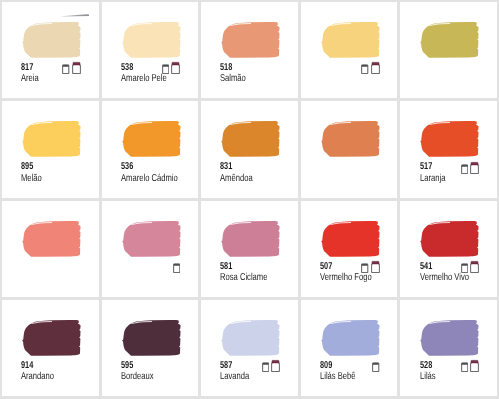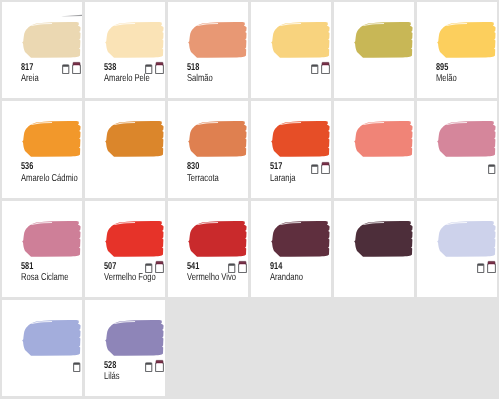--- a/index.html
+++ b/index.html
@@ -6,21 +6,21 @@
   html,body{margin:0;padding:0;background:#fff;}
   body{
     width:499px;height:399px;overflow:hidden;
     background:#e2e2e2;
     font-family:"Liberation Sans",sans-serif;
     -webkit-font-smoothing:antialiased;text-rendering:geometricPrecision;
   }
   #grid{
     position:absolute;left:0;top:0;width:499px;height:399px;
     display:grid;
-    grid-template-columns:repeat(6,1fr);
+    grid-template-columns:repeat(5,1fr);
     grid-template-rows:repeat(4,1fr);
     column-gap:3px;row-gap:3px;
     padding:2px 2px 3px 2px;
     box-sizing:border-box;
   }
   .cell{position:relative;background:#fff;overflow:hidden;}
   .meta,.pots{filter:opacity(1);}
   .stroke{position:absolute;left:19px;top:18px;width:62px;height:40px;}
   .stroke svg{display:block;width:62px;height:40px;}
   .meta{position:absolute;left:19.3px;top:60.2px;width:80px;}
@@ -180,31 +180,31 @@
         <div class="cname">Amarelo Cádmio</div>
       </div>
     </div>
     <div class="cell">
       <div class="stroke">
         <svg viewBox="0 0 62 40" xmlns="http://www.w3.org/2000/svg">
           <path d="M15.2,3.6 C20.0,3.0 25.0,2.6 31.0,2.3 L49.0,2.0 C53.2,1.9 56.2,2.0 57.6,2.4 L57.9,4.4 L56.9,5.4 L58.3,6.3 L59.6,7.6 L59.3,10.8 L58.2,12.0 L59.5,13.0 L59.3,18.2 L58.3,19.4 L59.4,20.4 L59.1,27.4 L58.1,28.6 L59.2,29.5 L59.0,35.2 C58.9,36.4 56.2,37.1 50.0,37.4 L20.5,37.8 L10.0,37.7 L4.0,32.0 C2.8,29.4 2.2,26.5 2.1,23.8 L1.2,22.5 L2.3,21.3 C2.4,19.1 2.7,16.8 3.3,13.4 C5.4,8.3 9.2,5.2 15.2,3.6 Z" fill="#DB862B"></path>
           <path d="M9.8,5.5 C13.2,4.2 17.6,3.5 22.4,3.2 L31.0,2.9 L31.1,3.9 L23.0,4.3 C18.0,4.6 13.8,5.2 10.8,6.1 Z" fill="#ffffff" opacity="0.80"></path>
         </svg>
       </div>
+      <div class="meta">
+        <div class="code">831</div>
+        <div class="cname">Amêndoa</div>
+      </div>
     </div>
     <div class="cell">
       <div class="stroke">
         <svg viewBox="0 0 62 40" xmlns="http://www.w3.org/2000/svg">
           <path d="M15.2,3.6 C20.0,3.0 25.0,2.6 31.0,2.3 L49.0,2.0 C53.2,1.9 56.2,2.0 57.6,2.4 L57.9,4.4 L56.9,5.4 L58.3,6.3 L59.6,7.6 L59.3,10.8 L58.2,12.0 L59.5,13.0 L59.3,18.2 L58.3,19.4 L59.4,20.4 L59.1,27.4 L58.1,28.6 L59.2,29.5 L59.0,35.2 C58.9,36.4 56.2,37.1 50.0,37.4 L20.5,37.8 L10.0,37.7 L4.0,32.0 C2.8,29.4 2.2,26.5 2.1,23.8 L1.2,22.5 L2.3,21.3 C2.4,19.1 2.7,16.8 3.3,13.4 C5.4,8.3 9.2,5.2 15.2,3.6 Z" fill="#DF8050"></path>
           <path d="M9.8,5.5 C13.2,4.2 17.6,3.5 22.4,3.2 L31.0,2.9 L31.1,3.9 L23.0,4.3 C18.0,4.6 13.8,5.2 10.8,6.1 Z" fill="#ffffff" opacity="0.80"></path>
         </svg>
-      </div>
-      <div class="meta">
-        <div class="code">830</div>
-        <div class="cname">Terracota</div>
       </div>
     </div>
     <div class="cell">
       <div class="stroke">
         <svg viewBox="0 0 62 40" xmlns="http://www.w3.org/2000/svg">
           <path d="M15.2,3.6 C20.0,3.0 25.0,2.6 31.0,2.3 L49.0,2.0 C53.2,1.9 56.2,2.0 57.6,2.4 L57.9,4.4 L56.9,5.4 L58.3,6.3 L59.6,7.6 L59.3,10.8 L58.2,12.0 L59.5,13.0 L59.3,18.2 L58.3,19.4 L59.4,20.4 L59.1,27.4 L58.1,28.6 L59.2,29.5 L59.0,35.2 C58.9,36.4 56.2,37.1 50.0,37.4 L20.5,37.8 L10.0,37.7 L4.0,32.0 C2.8,29.4 2.2,26.5 2.1,23.8 L1.2,22.5 L2.3,21.3 C2.4,19.1 2.7,16.8 3.3,13.4 C5.4,8.3 9.2,5.2 15.2,3.6 Z" fill="#E64E27"></path>
           <path d="M9.8,5.5 C13.2,4.2 17.6,3.5 22.4,3.2 L31.0,2.9 L31.1,3.9 L23.0,4.3 C18.0,4.6 13.8,5.2 10.8,6.1 Z" fill="#ffffff" opacity="0.80"></path>
         </svg>
       </div>
       <div class="meta">
@@ -329,28 +329,36 @@
         <div class="cname">Arandano</div>
       </div>
     </div>
     <div class="cell">
       <div class="stroke">
         <svg viewBox="0 0 62 40" xmlns="http://www.w3.org/2000/svg">
           <path d="M15.2,3.6 C20.0,3.0 25.0,2.6 31.0,2.3 L49.0,2.0 C53.2,1.9 56.2,2.0 57.6,2.4 L57.9,4.4 L56.9,5.4 L58.3,6.3 L59.6,7.6 L59.3,10.8 L58.2,12.0 L59.5,13.0 L59.3,18.2 L58.3,19.4 L59.4,20.4 L59.1,27.4 L58.1,28.6 L59.2,29.5 L59.0,35.2 C58.9,36.4 56.2,37.1 50.0,37.4 L20.5,37.8 L10.0,37.7 L4.0,32.0 C2.8,29.4 2.2,26.5 2.1,23.8 L1.2,22.5 L2.3,21.3 C2.4,19.1 2.7,16.8 3.3,13.4 C5.4,8.3 9.2,5.2 15.2,3.6 Z" fill="#4D2E3A"></path>
           <path d="M9.8,5.5 C13.2,4.2 17.6,3.5 22.4,3.2 L31.0,2.9 L31.1,3.9 L23.0,4.3 C18.0,4.6 13.8,5.2 10.8,6.1 Z" fill="#ffffff" opacity="0.80"></path>
         </svg>
       </div>
+      <div class="meta">
+        <div class="code">595</div>
+        <div class="cname">Bordeaux</div>
+      </div>
     </div>
     <div class="cell">
       <div class="stroke">
         <svg viewBox="0 0 62 40" xmlns="http://www.w3.org/2000/svg">
           <path d="M15.2,3.6 C20.0,3.0 25.0,2.6 31.0,2.3 L49.0,2.0 C53.2,1.9 56.2,2.0 57.6,2.4 L57.9,4.4 L56.9,5.4 L58.3,6.3 L59.6,7.6 L59.3,10.8 L58.2,12.0 L59.5,13.0 L59.3,18.2 L58.3,19.4 L59.4,20.4 L59.1,27.4 L58.1,28.6 L59.2,29.5 L59.0,35.2 C58.9,36.4 56.2,37.1 50.0,37.4 L20.5,37.8 L10.0,37.7 L4.0,32.0 C2.8,29.4 2.2,26.5 2.1,23.8 L1.2,22.5 L2.3,21.3 C2.4,19.1 2.7,16.8 3.3,13.4 C5.4,8.3 9.2,5.2 15.2,3.6 Z" fill="#CDD2EB"></path>
           <path d="M9.8,5.5 C13.2,4.2 17.6,3.5 22.4,3.2 L31.0,2.9 L31.1,3.9 L23.0,4.3 C18.0,4.6 13.8,5.2 10.8,6.1 Z" fill="#ffffff" opacity="0.80"></path>
         </svg>
       </div>
+      <div class="meta">
+        <div class="code">587</div>
+        <div class="cname">Lavanda</div>
+      </div>
       <div class="pots">
         <span>
           <svg class="pot-plain" width="7.4" height="14" viewBox="0 0 7.4 14">
             <rect x="0.6" y="5.1" width="6.2" height="8.4" rx="0.6" fill="#ffffff" stroke="#6a6b6e" stroke-width="1.1"></rect>
             <path d="M0.8,5.6 a0.8,0.8 0 0 1 0.8,-0.8 h4.2 a0.8,0.8 0 0 1 0.8,0.8 v1.1 h-5.8 Z" fill="#4c4d50"></path>
           </svg>
         </span>
         <span>
           <svg class="pot-lid" width="9.0" height="14" viewBox="0 0 9 14">
             <rect x="0.6" y="4.9" width="7.8" height="8.6" rx="0.5" fill="#ffffff" stroke="#6a6b6e" stroke-width="1.05"></rect>
@@ -359,20 +367,24 @@
           </svg>
         </span>
       </div>
     </div>
     <div class="cell">
       <div class="stroke">
         <svg viewBox="0 0 62 40" xmlns="http://www.w3.org/2000/svg">
           <path d="M15.2,3.6 C20.0,3.0 25.0,2.6 31.0,2.3 L49.0,2.0 C53.2,1.9 56.2,2.0 57.6,2.4 L57.9,4.4 L56.9,5.4 L58.3,6.3 L59.6,7.6 L59.3,10.8 L58.2,12.0 L59.5,13.0 L59.3,18.2 L58.3,19.4 L59.4,20.4 L59.1,27.4 L58.1,28.6 L59.2,29.5 L59.0,35.2 C58.9,36.4 56.2,37.1 50.0,37.4 L20.5,37.8 L10.0,37.7 L4.0,32.0 C2.8,29.4 2.2,26.5 2.1,23.8 L1.2,22.5 L2.3,21.3 C2.4,19.1 2.7,16.8 3.3,13.4 C5.4,8.3 9.2,5.2 15.2,3.6 Z" fill="#A3ADDC"></path>
           <path d="M9.8,5.5 C13.2,4.2 17.6,3.5 22.4,3.2 L31.0,2.9 L31.1,3.9 L23.0,4.3 C18.0,4.6 13.8,5.2 10.8,6.1 Z" fill="#ffffff" opacity="0.80"></path>
         </svg>
+      </div>
+      <div class="meta">
+        <div class="code">809</div>
+        <div class="cname">Lilás Bebê</div>
       </div>
       <div class="pots">
         <span>
           <svg class="pot-plain" width="7.4" height="14" viewBox="0 0 7.4 14">
             <rect x="0.6" y="5.1" width="6.2" height="8.4" rx="0.6" fill="#ffffff" stroke="#6a6b6e" stroke-width="1.1"></rect>
             <path d="M0.8,5.6 a0.8,0.8 0 0 1 0.8,-0.8 h4.2 a0.8,0.8 0 0 1 0.8,0.8 v1.1 h-5.8 Z" fill="#4c4d50"></path>
           </svg>
         </span>
       </div>
     </div>

